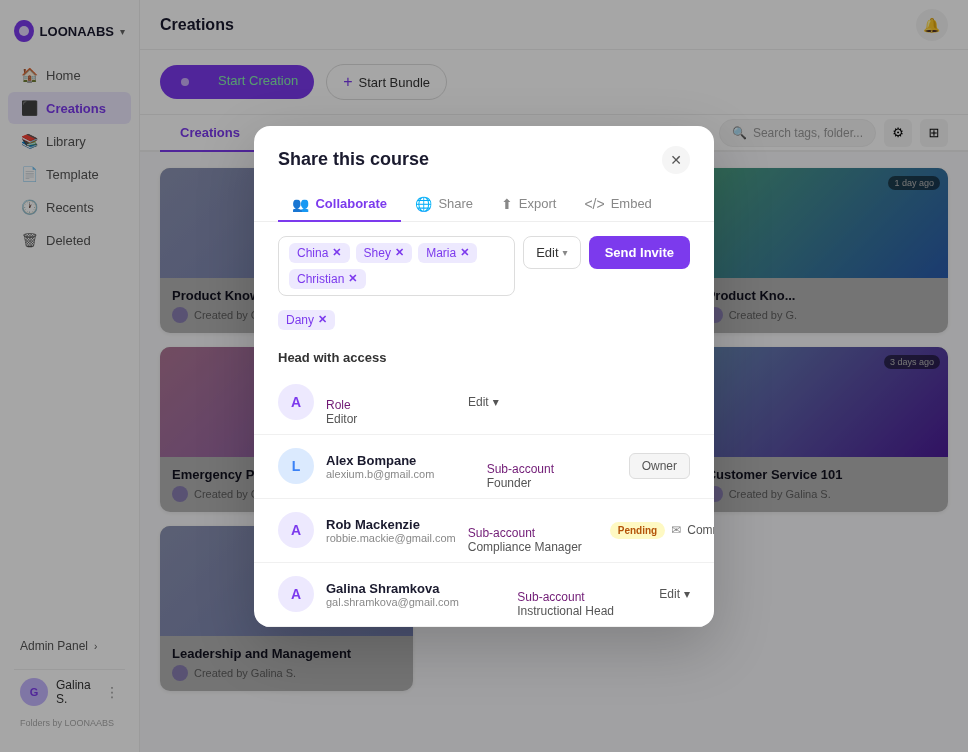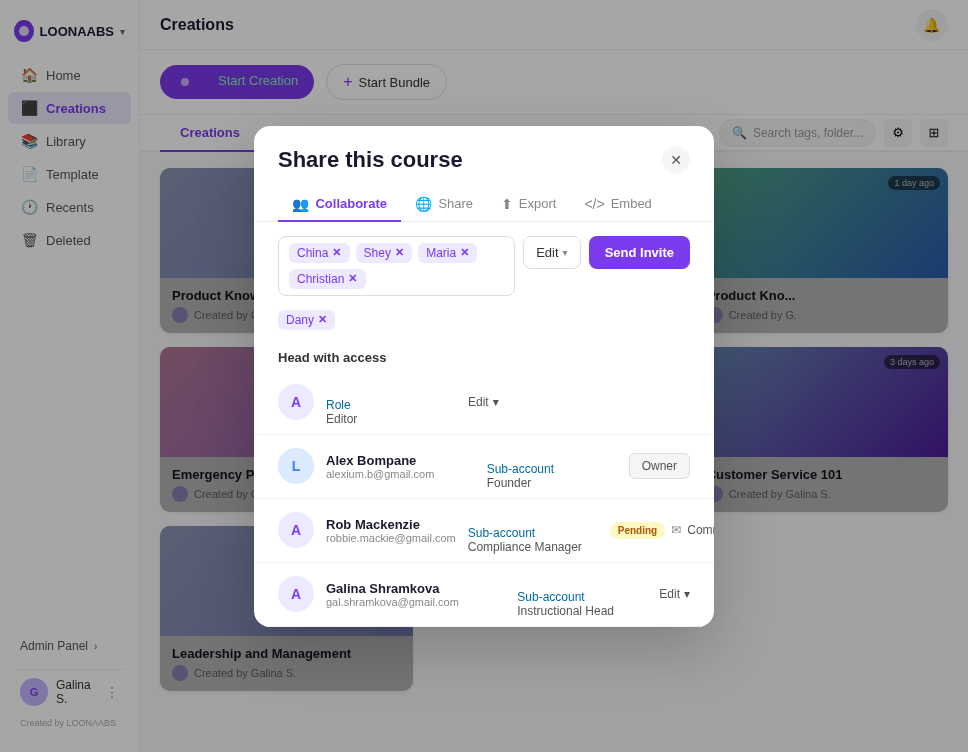--- a/index.html
+++ b/index.html
@@ -105,21 +105,21 @@
       position: absolute; inset: 0; background: rgba(0,0,0,0.35); display: flex; align-items: center; justify-content: center; z-index: 100;
     }
     .modal {
       background: #fff; border-radius: 16px; width: 460px; max-height: 520px;
       box-shadow: 0 20px 60px rgba(0,0,0,0.2); overflow: hidden; position: relative;
     }
     .modal-header {
       display: flex; align-items: center; justify-content: space-between;
       padding: 20px 24px 14px;
     }
-    .modal-title { font-size: 22px; font-weight: 700; color: #1a1a2e; }
+    .modal-title { font-size: 18px; font-weight: 700; color: #1a1a2e; }
     .modal-close {
       width: 28px; height: 28px; border-radius: 50%; background: #f5f5f5;
       display: flex; align-items: center; justify-content: center; cursor: pointer;
       font-size: 14px; color: #555; border: none;
     }
 
     
     .modal-tabs {
       display: flex; align-items: center; gap: 0; padding: 0 24px;
       border-bottom: 1px solid #eee;
@@ -174,21 +174,21 @@
       width: 36px; height: 36px; border-radius: 50%;
       display: flex; align-items: center; justify-content: center;
       font-size: 14px; font-weight: 700; flex-shrink: 0;
     }
     .avatar-purple { background: #ede9fe; color: #7c3aed; }
     .avatar-blue { background: #dbeafe; color: #3b82f6; }
     .access-info { flex: 1; }
     .access-name { font-size: 13px; font-weight: 600; color: #1a1a2e; }
     .access-sub { font-size: 11px; color: #888; }
     .access-role { min-width: 130px; }
-    .access-role-label { font-size: 12px; color: #0369a1; margin-top: 19px; }
+    .access-role-label { font-size: 12px; color: #701a75; margin-top: 19px; }
     .access-role-value { font-size: 12px; color: #555; }
     .access-action {
       display: flex; align-items: center; gap: 4px; cursor: pointer;
     }
     .owner-badge {
       background: #f5f5f5; color: #555; font-size: 12px; padding: 5px 12px;
       border-radius: 6px; border: 1px solid #ddd; font-weight: 500;
     }
     .pending-badge {
       background: #fef9c3; color: #b45309; font-size: 10px; padding: 3px 8px;
@@ -246,21 +246,21 @@
   <div class="sidebar-bottom">
     <div class="admin-panel">
       <span>Admin Panel</span>
       <span class="admin-arrow">›</span>
     </div>
     <div class="user-row">
       <div class="user-avatar-sm">G</div>
       <span class="user-name-sm">Galina S.</span>
       <span class="user-dots">⋮</span>
     </div>
-    <div class="powered">Created by LOONAABS</div>
+    <div class="powered">Folders by LOONAABS</div>
   </div>
 </div>
 
 <div class="main">
   <div class="topbar">
     <span class="topbar-title">Creations</span>
     <div class="bell-icon">🔔</div>
   </div>
 
   <div class="actions-bar">

